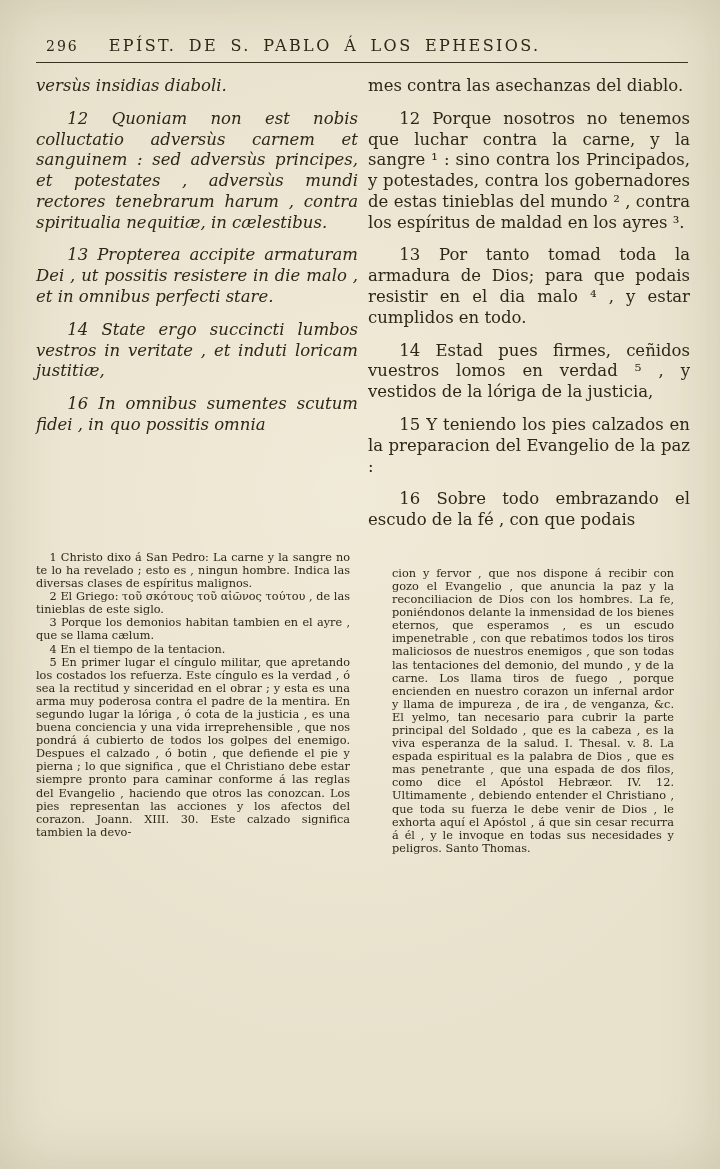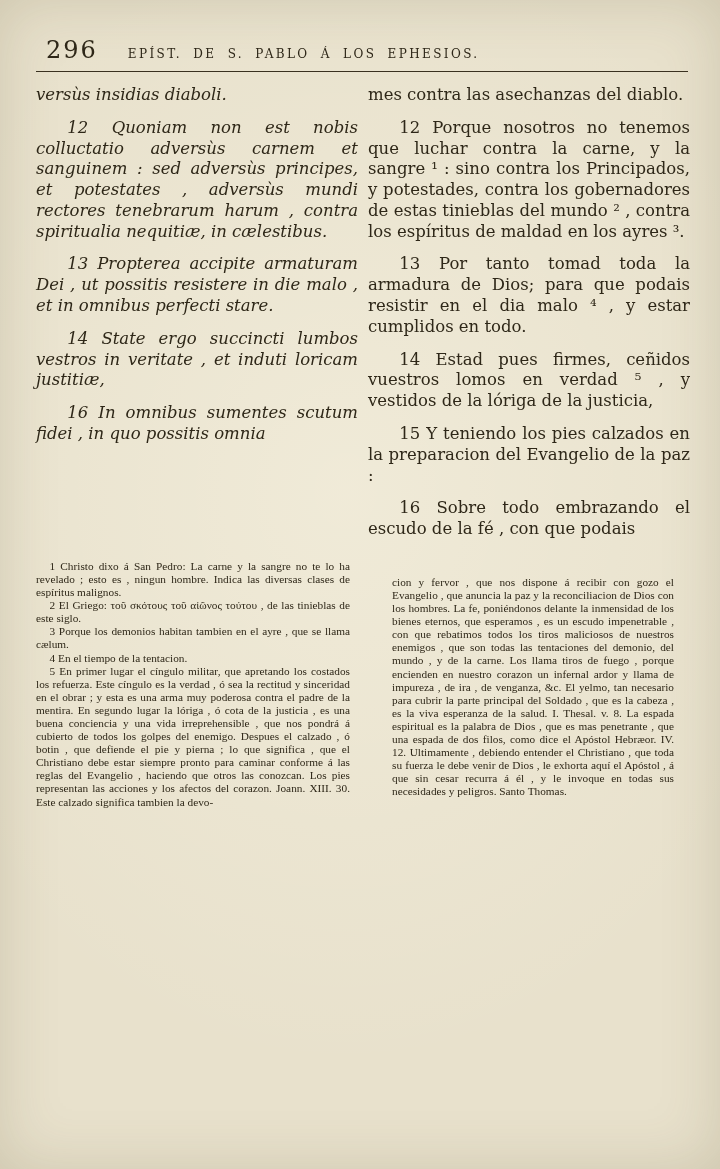--- a/index.html
+++ b/index.html
@@ -23,42 +23,42 @@
       radial-gradient(ellipse 140% 120% at 50% 50%, var(--paper) 60%, var(--paper-edge) 100%);
     box-shadow:inset 0 0 60px rgba(90,75,40,0.18);
   }
 
   
   .header{
     display:flex;align-items:baseline;gap:30px;
     padding:6px 0 0 10px;
   }
   .page-number{
-    font-size:24px;letter-spacing:2px;
+    font-size:14px;letter-spacing:2px;
   }
   .page-title{
-    font-size:12px;letter-spacing:2.4px;word-spacing:5px;
+    font-size:16px;letter-spacing:2.4px;word-spacing:5px;
   }
   .header-rule{
     border:none;border-top:1.7px solid #3a3120;
     margin:7px 2px 13px 0;
   }
 
   
   .columns{display:flex;gap:10px;}
   .col{flex:1;min-width:0;text-align:justify;}
   .main-text{font-size:16.5px;line-height:1.26;}
   .latin-column{font-style:italic;}
   p.verse{margin:12px 0 0 0;text-indent:1.9em;}
   p.cont{margin:0;text-indent:0;}
   .main-text p:first-child{margin-top:0;}
 
   
   .notes{display:flex;gap:26px;margin-top:20px;}
-  .notes-text{font-size:11.3px;line-height:1.16;font-family:Liberation Serif, serif;}
+  .notes-text{font-size:11.3px;line-height:1.16;}
   p.note{margin:0;text-indent:1.2em;}
   p.note-cont{margin:16px;text-indent:0;}
 </style>
 </head>
 <body>
 
 <div class="page">
 
   <div class="header">
     <span class="page-number">296</span>

